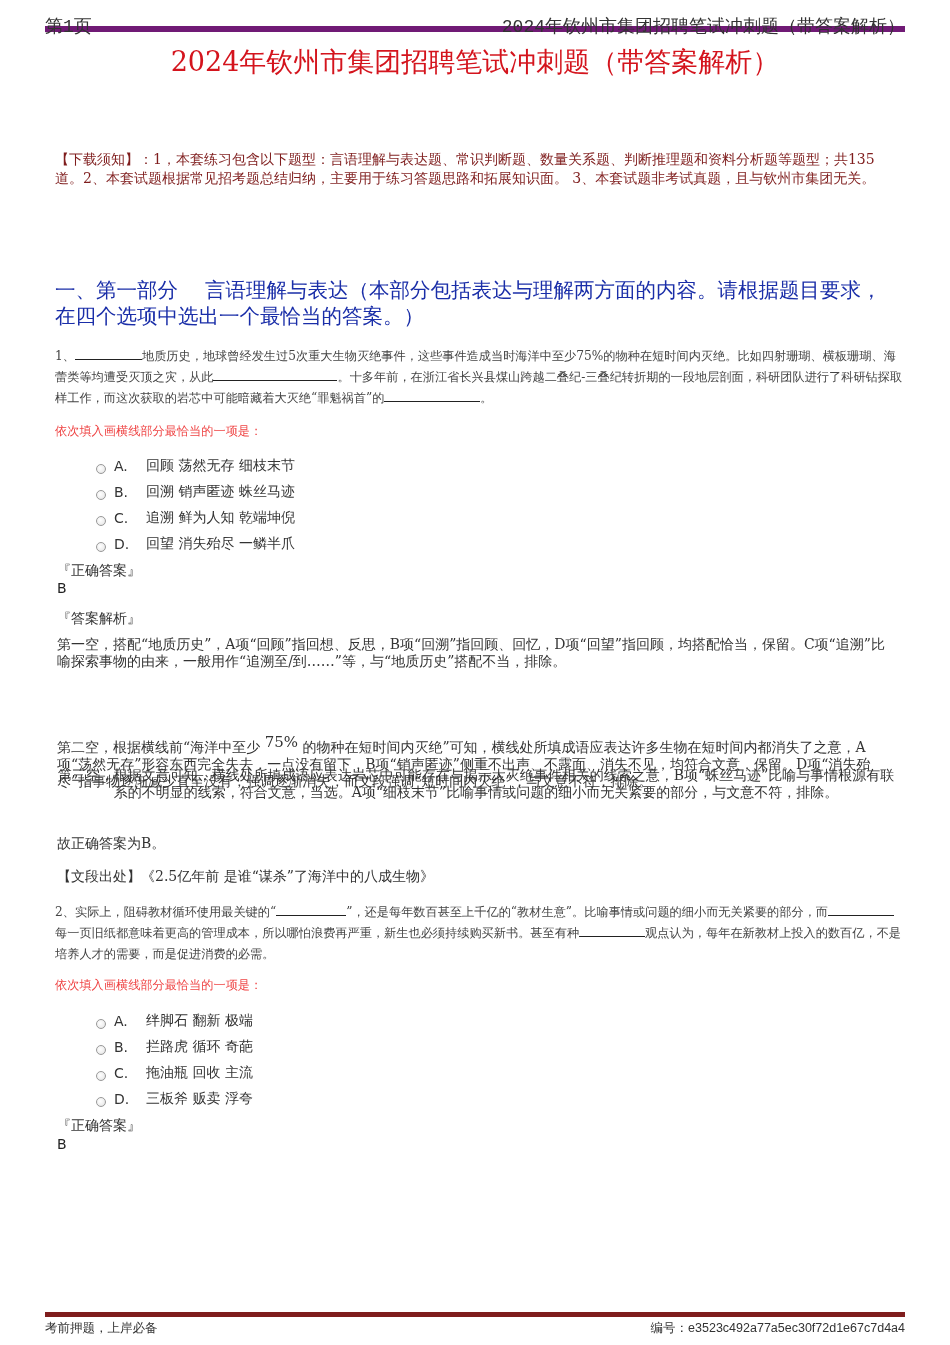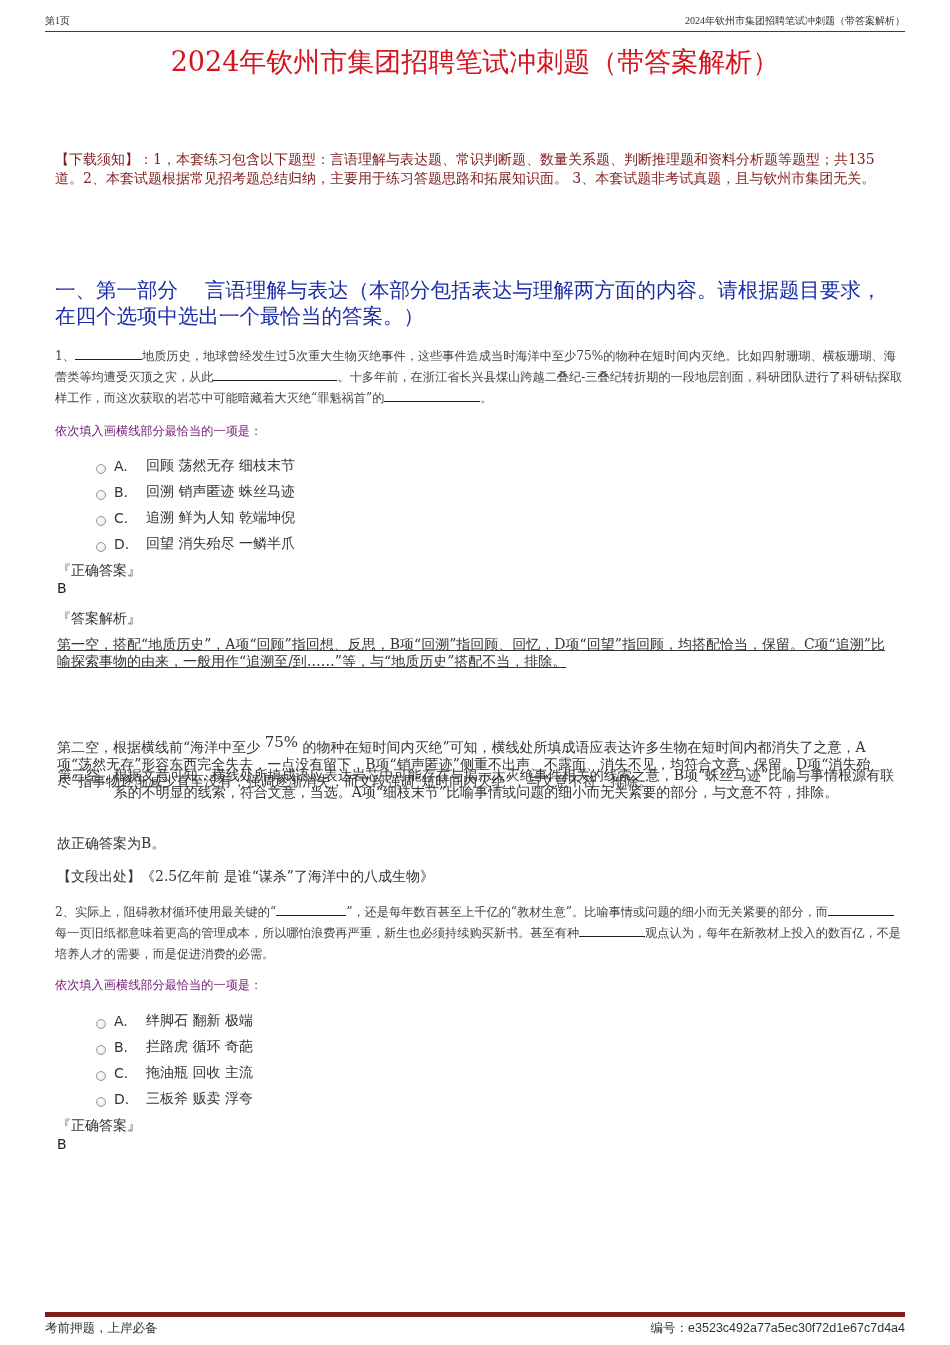--- a/index.html
+++ b/index.html
@@ -1,26 +1,26 @@
 <!DOCTYPE html>
 <html><head>
 <meta charset="utf-8">
 <style>
   * { box-sizing: border-box; margin: 0; padding: 0; }
   html, body { width: 950px; height: 1345px; background: #ffffff; }
   body { position: relative; font-family: "DejaVu Serif", "Liberation Serif", serif; color: #333; overflow: hidden; }
-  .hdr { position: absolute; left: 45px; right: 45px; top: 14px; height: 18px; border-bottom: 1px solid #701a75; font-family: Liberation Serif, serif; font-size: 10px; color: #333; }
+  .hdr { position: absolute; left: 45px; right: 45px; top: 14px; height: 18px; border-bottom: 6px solid #701a75; font-family: Liberation Mono, monospace; font-size: 18px; color: #333; }
   .hdr .l { position: absolute; left: 0; top: 0; }
   .hdr .r { position: absolute; right: 0; top: 0; }
   .title { position: absolute; left: 0; right: 0; top: 44px; text-align: center; color: #d4141d; font-size: 27px; font-family: "DejaVu Serif", "Liberation Serif", serif; letter-spacing: 0px; }
   .notice { position: absolute; left: 55px; width: 845px; top: 150px; font-size: 14px; line-height: 19px; color: #7f1d1d; }
   .section { position: absolute; left: 55px; width: 845px; top: 277px; font-size: 20.5px; line-height: 26px; color: #1a2ea8; }
   .q { position: absolute; left: 55px; width: 848px; font-size: 12.2px; line-height: 21px; color: #444; }
   .blank { display: inline-block; border-bottom: 1px solid #222; height: 13px; vertical-align: baseline; }
-  .prompt { position: absolute; left: 55px; font-size: 12.2px; color: #701a75; font-family: Liberation Mono, monospace; }
+  .prompt { position: absolute; left: 55px; font-size: 12.2px; color: #ef4444; font-family: Liberation Mono, monospace; }
   .opts { position: absolute; left: 96px; }
   .opt { height: 26px; display: flex; align-items: center; font-size: 14px; color: #333; }
   .radio { width: 10px; height: 10px; border-radius: 50%; border: 1px solid #999; background: radial-gradient(circle at 40% 40%, #fff 0%, #eee 60%, #ccc 100%); margin-right: 8px; margin-top: 5px; }
   .opt .lt { font-family: "DejaVu Sans", sans-serif; width: 32px; }
   .opt .tx { font-family: "DejaVu Sans", sans-serif; }
   .lbl { position: absolute; left: 57px; font-size: 14px; color: #333; font-family: "DejaVu Sans", sans-serif; }
   .ans { position: absolute; left: 57px; font-size: 14px; color: #222; font-family: "DejaVu Sans", sans-serif; }
   .para { position: absolute; left: 57px; width: 838px; font-size: 14px; line-height: 17px; color: #333; }
   .pct { font-family: "DejaVu Serif", serif; font-size: 15px; vertical-align: 5px; color: #333; }
   .ftr { position: absolute; left: 45px; right: 45px; top: 1312px; border-top: 5px solid #7f1d1d; padding-top: 2px; font-size: 12.5px; color: #333; font-family: "Liberation Sans", "DejaVu Sans", sans-serif; }
@@ -67,21 +67,21 @@
       <span class="radio"></span>
       <span class="lt">D.</span>
       <span class="tx">回望 消失殆尽 一鳞半爪</span>
     </div>
 </div>
 
 <div class="lbl" style="top:562px;">『正确答案』</div>
 <div class="ans" style="top:580px;">B</div>
 <div class="lbl" style="top:570px;margin-top:40px;">『答案解析』</div>
 
-<div class="para" style="top:636px;text-decoration:underline;">第一空，搭配“地质历史”，A项“回顾”指回想、反思，B项“回溯”指回顾、回忆，D项“回望”指回顾，均搭配恰当，保留。C项“追溯”比喻探索事物的由来，一般用作“追溯至/到……”等，与“地质历史”搭配不当，排除。</div>
+<div class="para" style="top:636px;">第一空，搭配“地质历史”，A项“回顾”指回想、反思，B项“回溯”指回顾、回忆，D项“回望”指回顾，均搭配恰当，保留。C项“追溯”比喻探索事物的由来，一般用作“追溯至/到……”等，与“地质历史”搭配不当，排除。</div>
 <div class="para" style="top:694px;margin-top:40px;"><span>第二空，根据横线前“海洋中至少</span> <span class="pct">75%</span> <span>的物种在短时间内灭绝”可知，横线处所填成语应表达许多生物在短时间内都消失了之意，A项“荡然无存”形容东西完全失去，一点没有留下，B项“销声匿迹”侧重不出声、不露面、消失不见，均符合文意，保留。D项“消失殆尽”指事物逐渐减少直至没有，强调逐渐消失，而文段强调“短时间内灭绝”，与文意不符，排除。</span></div>
 <div class="para" style="top:767px;text-align:center;">第三空，根据文意可知，横线处所填成语应表达岩芯中可能存在与揭示大灭绝事件相关的线索之意，B项“蛛丝马迹”比喻与事情根源有联系的不明显的线索，符合文意，当选。A项“细枝末节”比喻事情或问题的细小而无关紧要的部分，与文意不符，排除。</div>
 <div class="para" style="top:835px;">故正确答案为B。</div>
 <div class="para" style="top:868px;">【文段出处】《2.5亿年前 是谁“谋杀”了海洋中的八成生物》</div>
 
 <div class="q" style="top:902px;">
   <span>2、</span><span>实际上，阻碍教材循环使用最关键的“</span><span class="blank" style="width:70px;"></span><span>”，还是每年数百甚至上千亿的“教材生意”。比喻事情或问题的细小而无关紧要的部分，而</span><span class="blank" style="width:66px;"></span><span>每一页旧纸都意味着更高的管理成本，所以哪怕浪费再严重，新生也必须持续购买新书。甚至有种</span><span class="blank" style="width:66px;"></span><span>观点认为，每年在新教材上投入的数百亿，不是培养人才的需要，而是促进消费的必需。</span>
 </div>
 
 <div class="prompt" style="top:977px;">依次填入画横线部分最恰当的一项是：</div>

